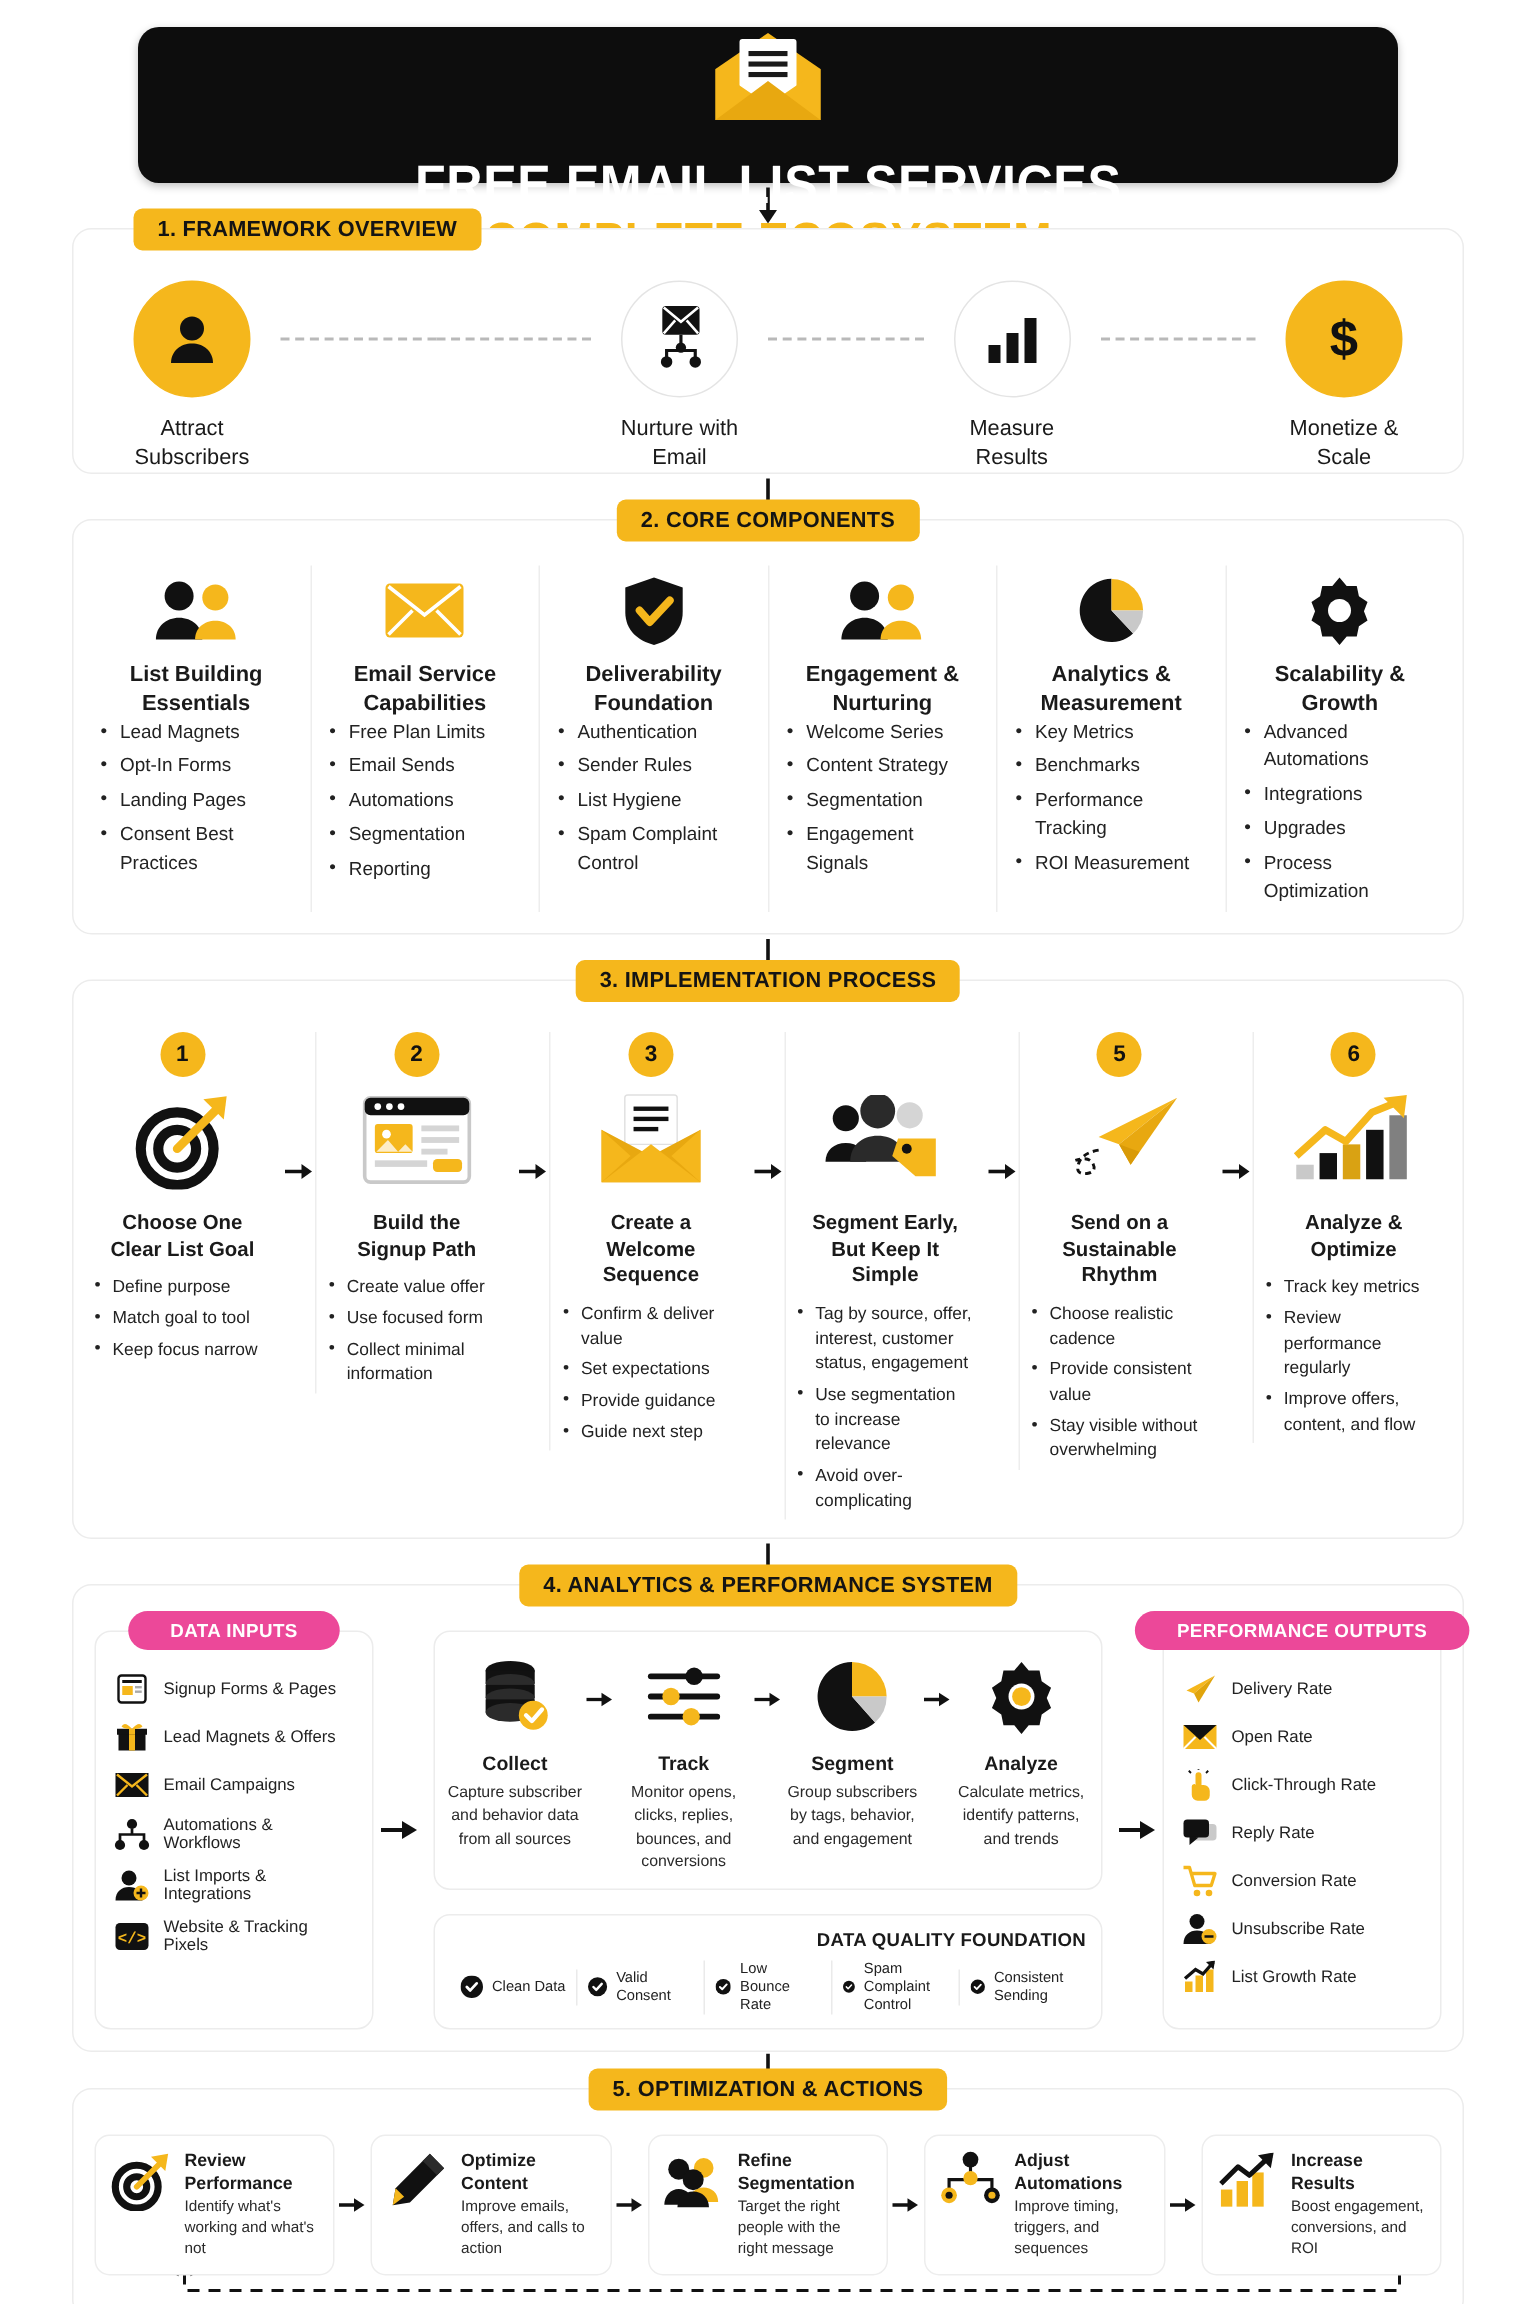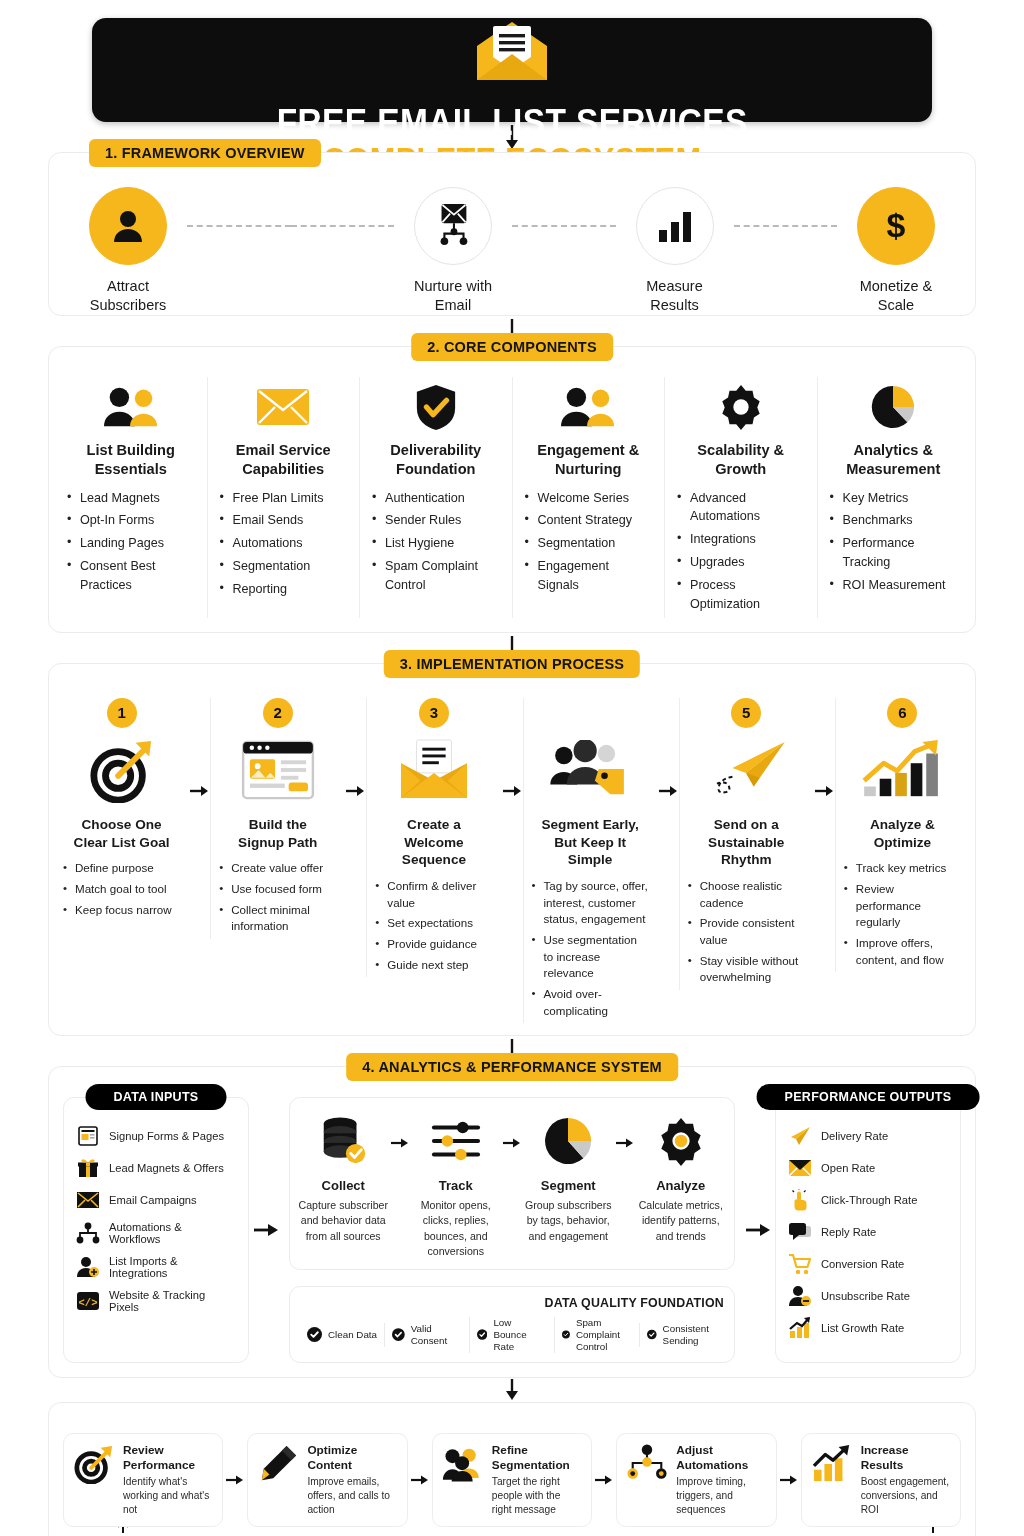--- a/index.html
+++ b/index.html
@@ -64,21 +64,21 @@
   .s1-label{ font-size:14.5px; line-height:1.32; color:#1a1a1a; }
   .s1-dash{ flex:1; height:78px; display:flex; align-items:center; }
   .s1-dash i{ display:block; width:100%; border-top:2px dashed #b9b9b9; }
 
   
   .s2{ padding:30px 6px 14px 6px; }
   .s2-row{ display:flex; }
   .s2-col{ flex:1; padding:6px 12px 0 12px; border-left:1px solid #ededed; }
   .s2-col:first-child{ border-left:none; }
   .s2-ico{ height:48px; display:flex; align-items:center; justify-content:center; margin-bottom:10px; }
-  .s2-title{ text-align:center; font-size:14.6px; font-weight:bold; line-height:1.28; margin-bottom:10px; }
+  .s2-title{ text-align:center; font-size:14.6px; font-weight:bold; line-height:1.28; }
   .s2-list li{ list-style:none; position:relative; padding-left:13px; font-size:12.6px; line-height:1.5; margin-bottom:4px; color:#222; }
   .s2-list li:before{ content:"•"; position:absolute; left:0; top:-1px; }
 
   
   .s3{ padding:34px 6px 12px 6px; }
   .s3-row{ display:flex; align-items:flex-start; }
   .s3-col{ flex:1; padding:0 8px; border-left:1px solid #ededed; }
   .s3-col:first-child{ border-left:none; }
   .s3-num{
     width:30px; height:30px; border-radius:50%; background:#F5B71C; color:#111;
@@ -89,21 +89,21 @@
   .s3-title{ text-align:center; font-size:13.6px; font-weight:bold; line-height:1.3; margin-bottom:9px; }
   .s3-list li{ list-style:none; position:relative; padding-left:12px; font-size:11.6px; line-height:1.44; margin-bottom:4px; color:#222; }
   .s3-list li:before{ content:"•"; position:absolute; left:0; top:-1px; }
   .s3-arrow{ flex:0 0 22px; display:flex; align-items:center; justify-content:center; padding-top:86px; }
 
   
   .s4{ padding:30px 14px 14px 14px; }
   .s4-row{ display:flex; align-items:stretch; }
   .panel{ border:1px solid #ececec; border-radius:11px; background:#fff; }
   .io-head{
-    background:#000000; color:#fff; font-size:12.5px; font-weight:bold; letter-spacing:.3px;
+    background:#ec4899; color:#fff; font-size:12.5px; font-weight:bold; letter-spacing:.3px;
     border-radius:16px; padding:6px 28px; text-align:center; white-space:nowrap;
     position:absolute; top:-14px; left:50%; transform:translateX(-50%); z-index:6;
   }
   .io-panel{ width:186px; position:relative; padding:22px 10px 10px 10px; }
   .io-item{ display:flex; align-items:center; gap:9px; padding:5px 2px; }
   .io-item span{ font-size:11.2px; color:#222; }
   .io-ico{ width:24px; height:22px; flex:0 0 24px; display:flex; align-items:center; justify-content:center; }
   .s4-mid{ flex:1; margin:0 6px; display:flex; flex-direction:column; gap:16px; }
   .flow-panel{ padding:12px 8px 10px 8px; display:flex; align-items:flex-start; }
   .flow-step{ flex:1; text-align:center; }
@@ -311,47 +311,47 @@
           <li>Welcome Series</li>
           <li>Content Strategy</li>
           <li>Segmentation</li>
           <li>Engagement Signals</li>
         </ul>
       </div>
 
       <div class="s2-col">
         <div class="s2-ico">
           <svg viewBox="0 0 48 48" width="46" height="46">
+            <path d="M24 24 L24 2 A22 22 0 1 0 39 40 Z" fill="#111"></path>
+            <path d="M24 24 L24 2 A22 22 0 0 1 46 24 Z" fill="#F5B71C"></path>
+            <path d="M24 24 L46 24 A22 22 0 0 1 39 40 Z" fill="#c9c9c9"></path>
+          </svg>
+        </div>
+        <div class="s2-title">Analytics &amp;<br>Measurement</div>
+        <ul class="s2-list">
+          <li>Key Metrics</li>
+          <li>Benchmarks</li>
+          <li>Performance Tracking</li>
+          <li>ROI Measurement</li>
+        </ul>
+      </div>
+
+      <div class="s2-col">
+        <div class="s2-ico">
+          <svg viewBox="0 0 48 48" width="46" height="46">
               <path d="M24 1 l5 6 h7 l1.5 7 6 4 -2.5 6.5 2.5 6.5 -6 4 -1.5 7 h-7 l-5 6 -5-6 h-7 l-1.5-7 -6-4 2.5-6.5 -2.5-6.5 6-4 1.5-7 h7z" fill="#111"></path>
               <circle cx="24" cy="24" r="8" fill="#fff"></circle>
             </svg>
         </div>
         <div class="s2-title">Scalability &amp;<br>Growth</div>
         <ul class="s2-list">
           <li>Advanced Automations</li>
           <li>Integrations</li>
           <li>Upgrades</li>
           <li>Process Optimization</li>
-        </ul>
-      </div>
-
-      <div class="s2-col">
-        <div class="s2-ico">
-          <svg viewBox="0 0 48 48" width="46" height="46">
-            <path d="M24 24 L24 2 A22 22 0 1 0 39 40 Z" fill="#111"></path>
-            <path d="M24 24 L24 2 A22 22 0 0 1 46 24 Z" fill="#F5B71C"></path>
-            <path d="M24 24 L46 24 A22 22 0 0 1 39 40 Z" fill="#c9c9c9"></path>
-          </svg>
-        </div>
-        <div class="s2-title">Analytics &amp;<br>Measurement</div>
-        <ul class="s2-list">
-          <li>Key Metrics</li>
-          <li>Benchmarks</li>
-          <li>Performance Tracking</li>
-          <li>ROI Measurement</li>
         </ul>
       </div>
 
     </div>
   </div>
 
   <div class="vconn">
     <svg width="18" height="26">
         <path d="M9 1 L9 18" stroke="#111" stroke-width="2.4"></path>
         <path d="M3 16 L9 25 L15 16 Z" fill="#111"></path>
@@ -826,20 +826,21 @@
   </div>
 
   <div class="vconn" style="height:24px">
     <svg width="18" height="22">
         <path d="M9 0 L9 14" stroke="#111" stroke-width="2.4"></path>
         <path d="M3 12 L9 21 L15 12 Z" fill="#111"></path>
       </svg>
   </div>
 
   <div class="section s5">
+    <div class="sec-band">5. OPTIMIZATION &amp; ACTIONS</div>
     <div class="s5-row">
 
       <div class="s5-card">
         <span class="s5-ico">
           <svg viewBox="0 0 44 42" width="42" height="40">
               <circle cx="19" cy="25" r="15" fill="none" stroke="#111" stroke-width="5"></circle>
               <circle cx="19" cy="25" r="7" fill="none" stroke="#111" stroke-width="5"></circle>
               <path d="M19 25 L37 7" stroke="#F5B71C" stroke-width="4" stroke-linecap="round"></path>
               <path d="M29 4 L41 2 L39 14 Z" fill="#F5B71C"></path>
             </svg>

